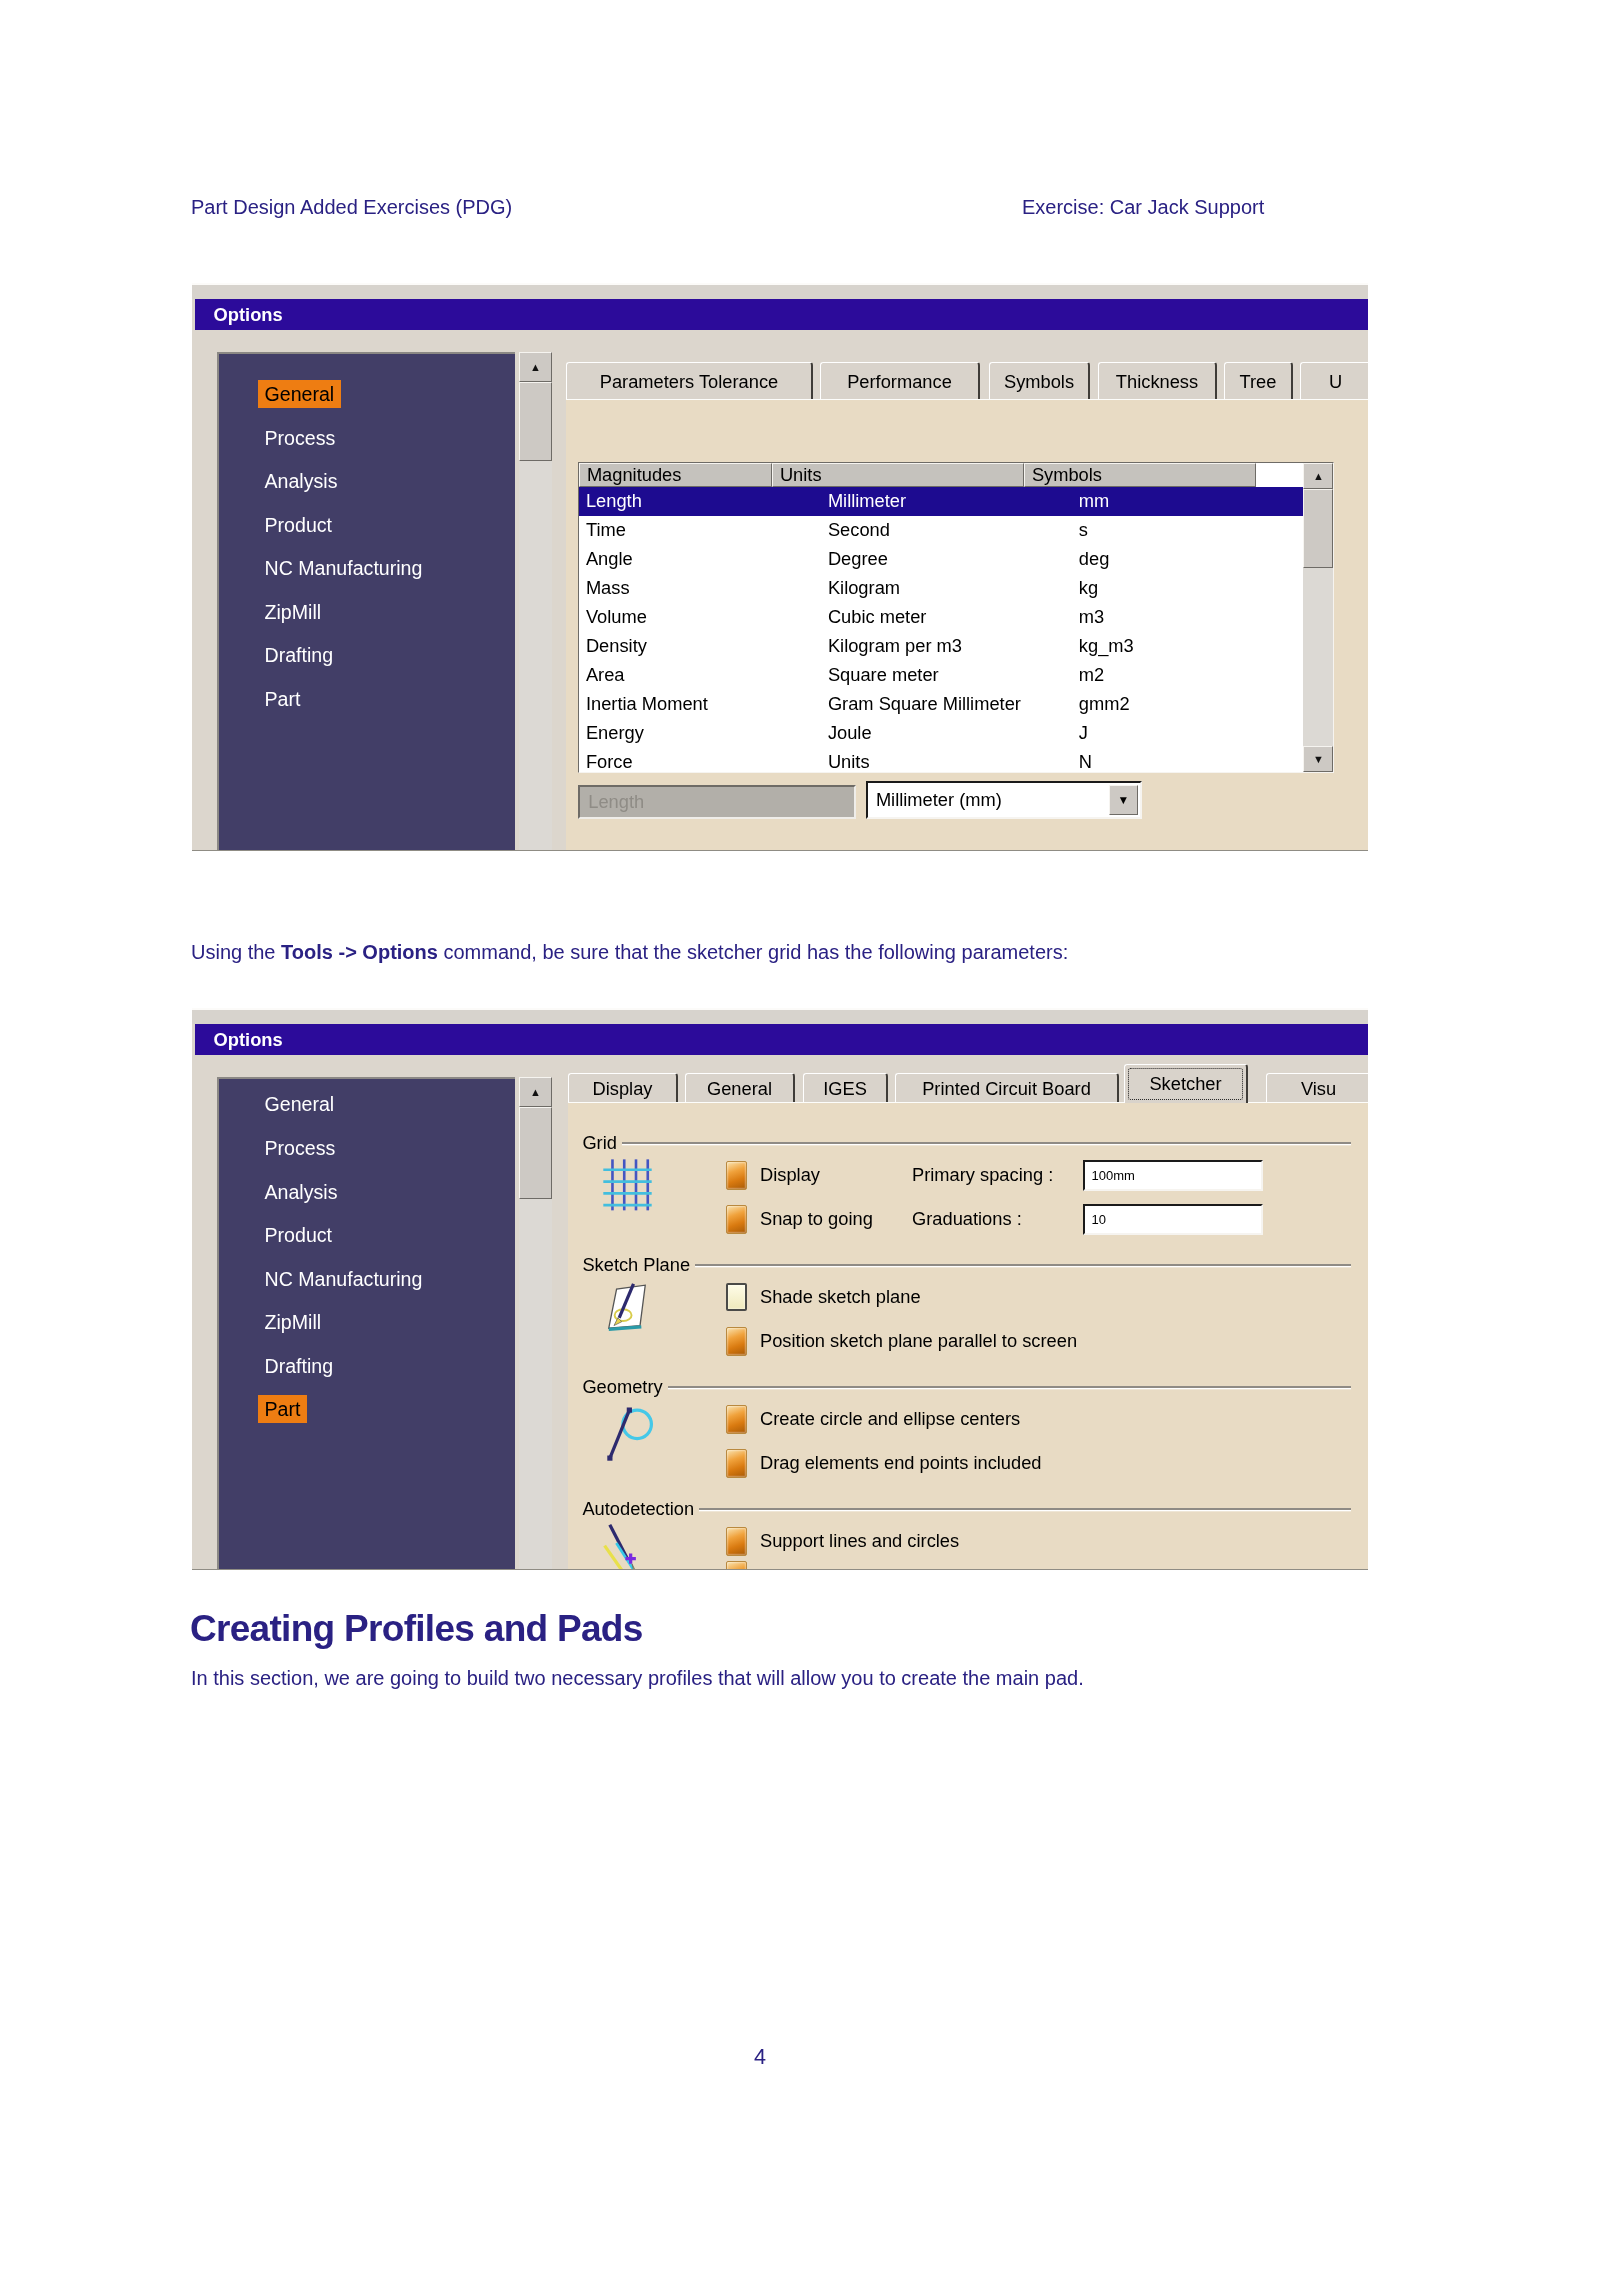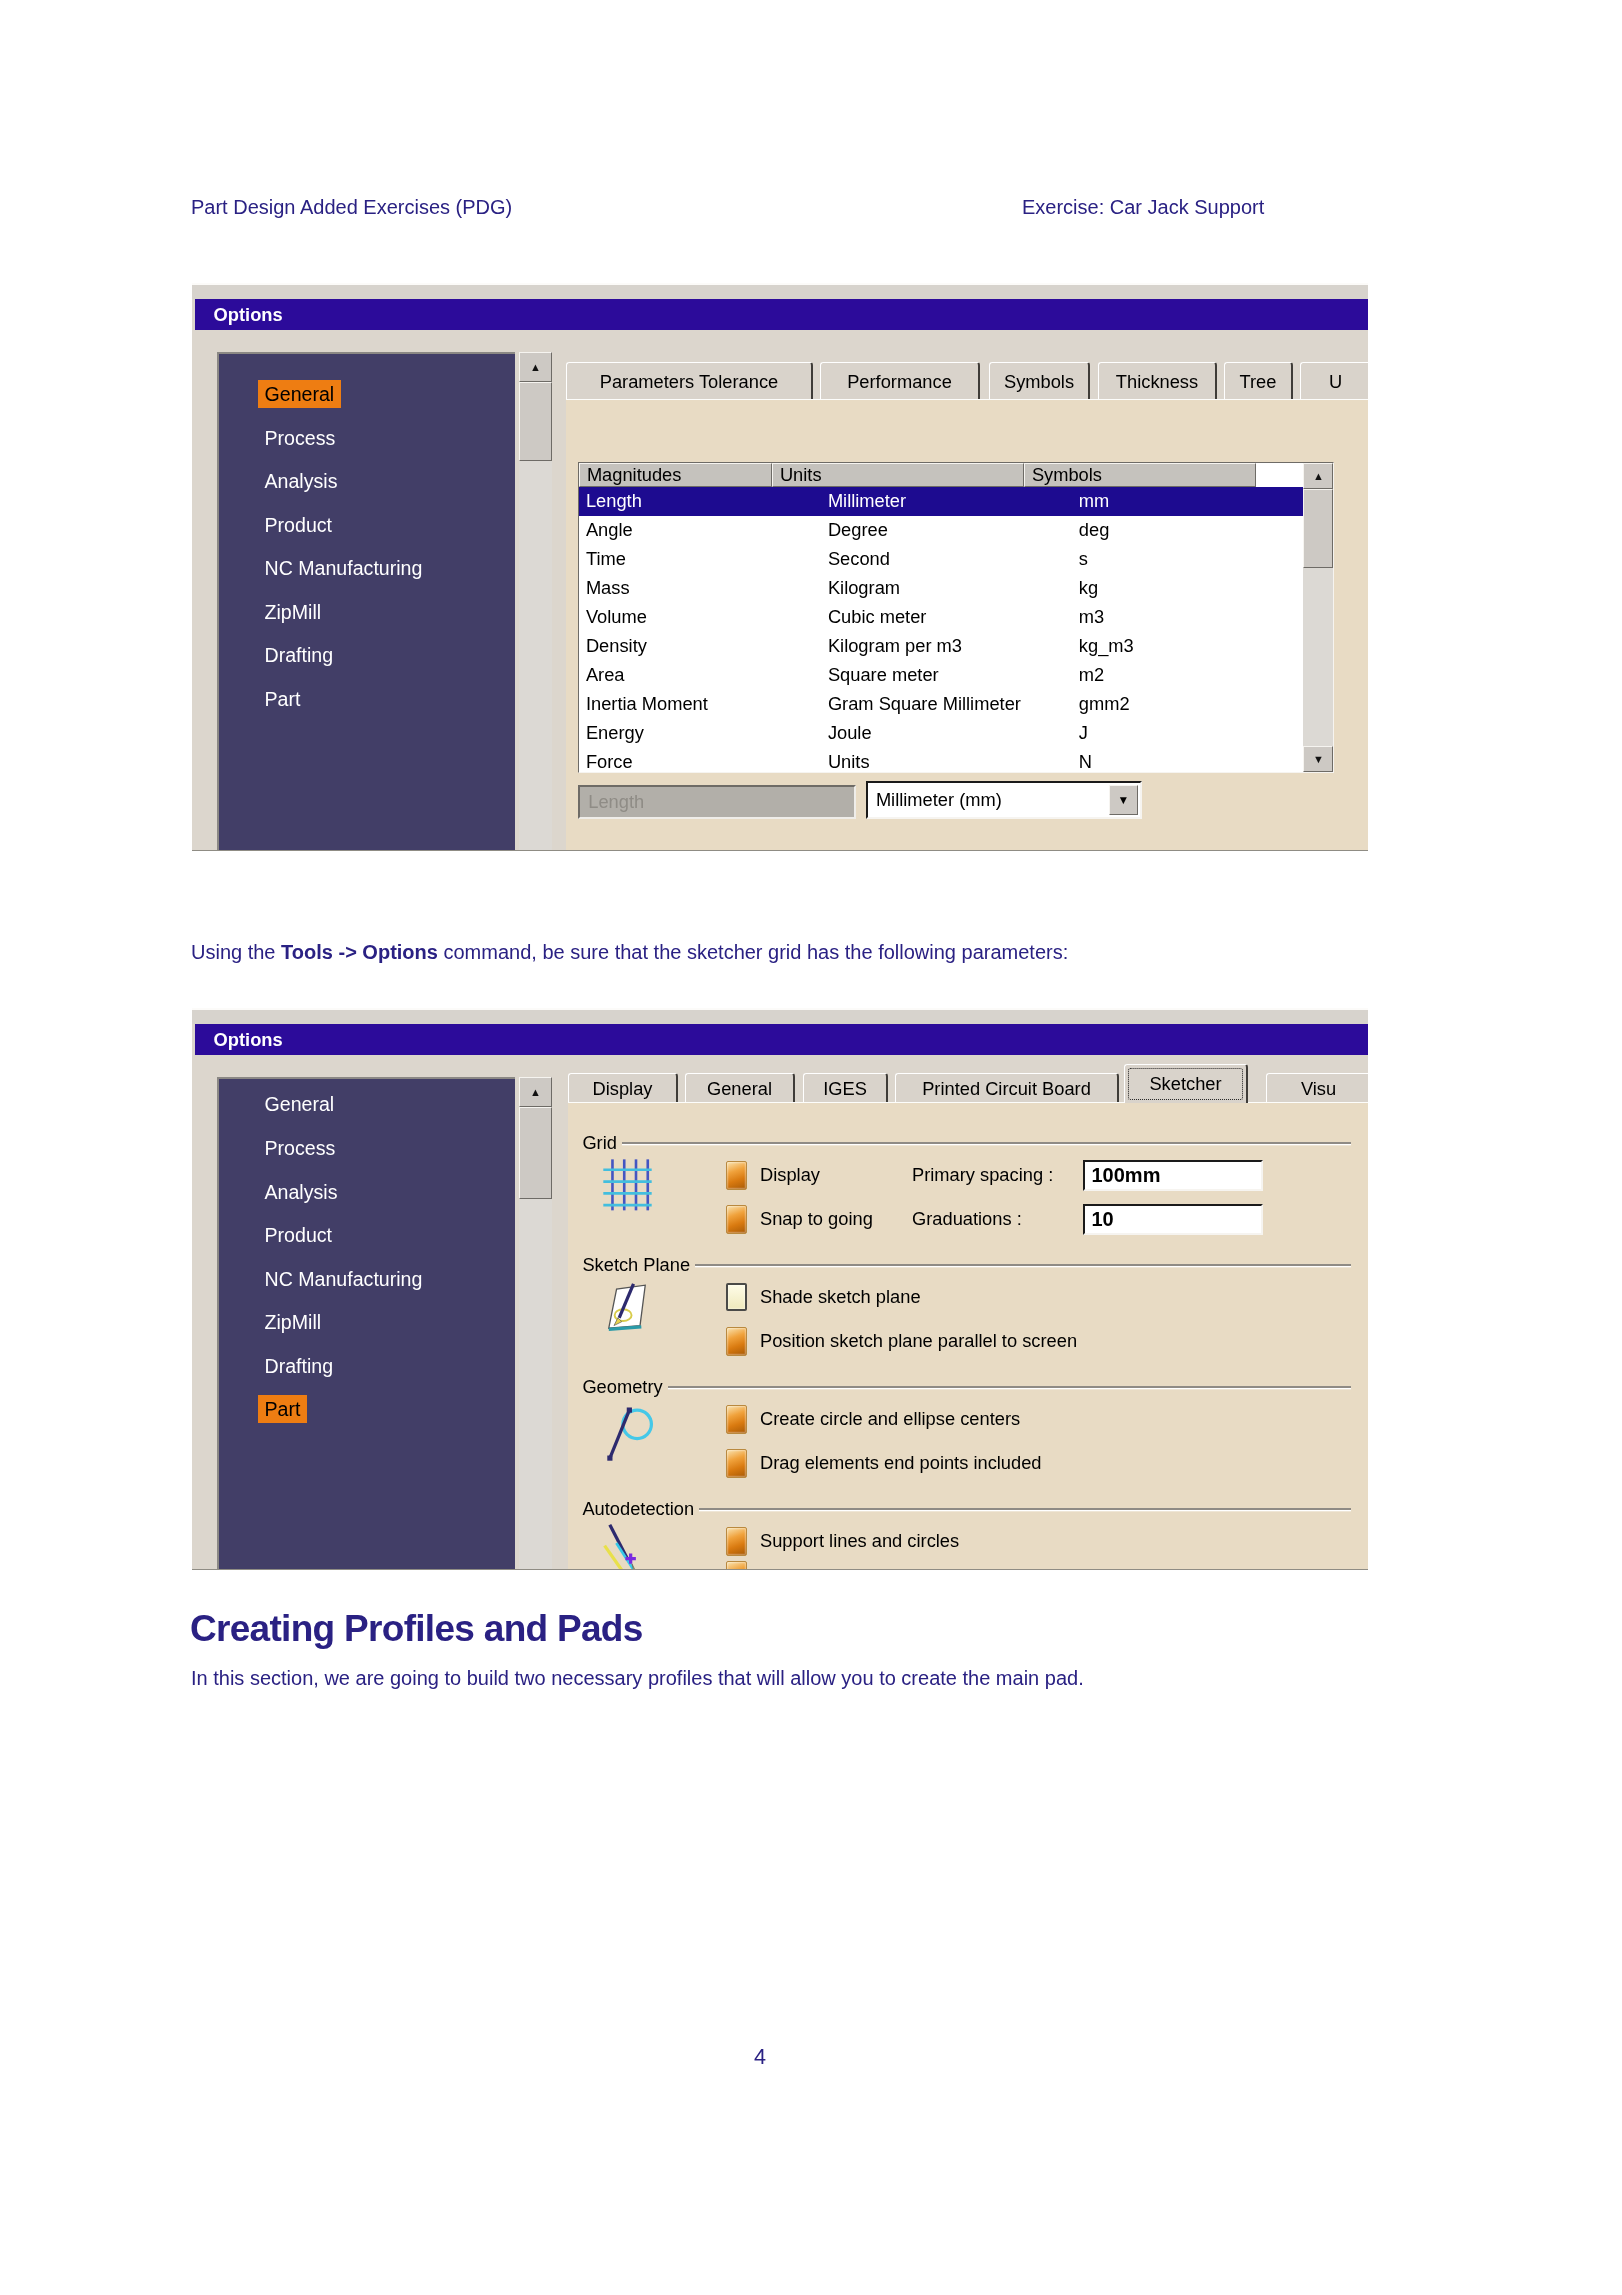--- a/index.html
+++ b/index.html
@@ -92,21 +92,21 @@
   .gbody{position:relative;}
   .crow{position:relative;height:44px;margin-left:158px;display:flex;align-items:center;}
   .cb{width:21px;height:29px;border-radius:2px;flex:0 0 21px;
       background:linear-gradient(160deg,#f9e3b0 0%,#f0a23c 35%,#d97a10 65%,#a85a06 100%);
       border:0.7px solid #b9893f;box-shadow:inset 0 0 0 1.3px rgba(255,255,255,.28);box-sizing:border-box;}
   .cb.unchecked{background:linear-gradient(#fefce8,#efe9bc);border:2px solid #4a4a48;width:19.6px;height:27.5px;}
   .cblabel{font-size:18.3px;color:#000;margin-left:13px;white-space:nowrap;}
   .flabel{position:absolute;left:186px;font-size:18.3px;color:#000;white-space:nowrap;}
   .ginput{position:absolute;left:357px;top:6.5px;width:180px;height:31px;background:#fff;
       border:2px solid;border-color:#1a1a1a #f6f4f0 #f6f4f0 #1a1a1a;box-sizing:border-box;
-      font-size:20px;padding-left:6.5px;font-family:"Liberation Sans",sans-serif;color:#000;font-weight:bold;}
+      font-size:13px;padding-left:6.5px;font-family:"Liberation Sans",sans-serif;color:#000;}
   .gicon{position:absolute;left:34px;}
   .partial-cb{position:absolute;left:158px;top:458px;}
   .mg{margin-top:13px;}
 
   b{font-weight:bold;}
 </style>
 </head>
 <body>
 
 <div id="page">
@@ -160,28 +160,28 @@
             <div class="th" style="width: 252px;">Units</div>
             <div class="th" style="width: 232px;">Symbols</div>
           </div>
         <div class="tbody" id="tbody1">
             <div class="tr selected">
               <div class="td" style="width: 243px;">Length</div>
               <div class="td" style="width: 252px;">Millimeter</div>
               <div class="td" style="width: 232px;">mm</div>
             </div>
             <div class="tr">
+              <div class="td" style="width: 243px;">Time</div>
+              <div class="td" style="width: 252px;">Second</div>
+              <div class="td" style="width: 232px;">s</div>
+            </div>
+            <div class="tr">
               <div class="td" style="width: 243px;">Angle</div>
               <div class="td" style="width: 252px;">Degree</div>
               <div class="td" style="width: 232px;">deg</div>
-            </div>
-            <div class="tr">
-              <div class="td" style="width: 243px;">Time</div>
-              <div class="td" style="width: 252px;">Second</div>
-              <div class="td" style="width: 232px;">s</div>
             </div>
             <div class="tr">
               <div class="td" style="width: 243px;">Mass</div>
               <div class="td" style="width: 252px;">Kilogram</div>
               <div class="td" style="width: 232px;">kg</div>
             </div>
             <div class="tr">
               <div class="td" style="width: 243px;">Volume</div>
               <div class="td" style="width: 252px;">Cubic meter</div>
               <div class="td" style="width: 232px;">m3</div>

